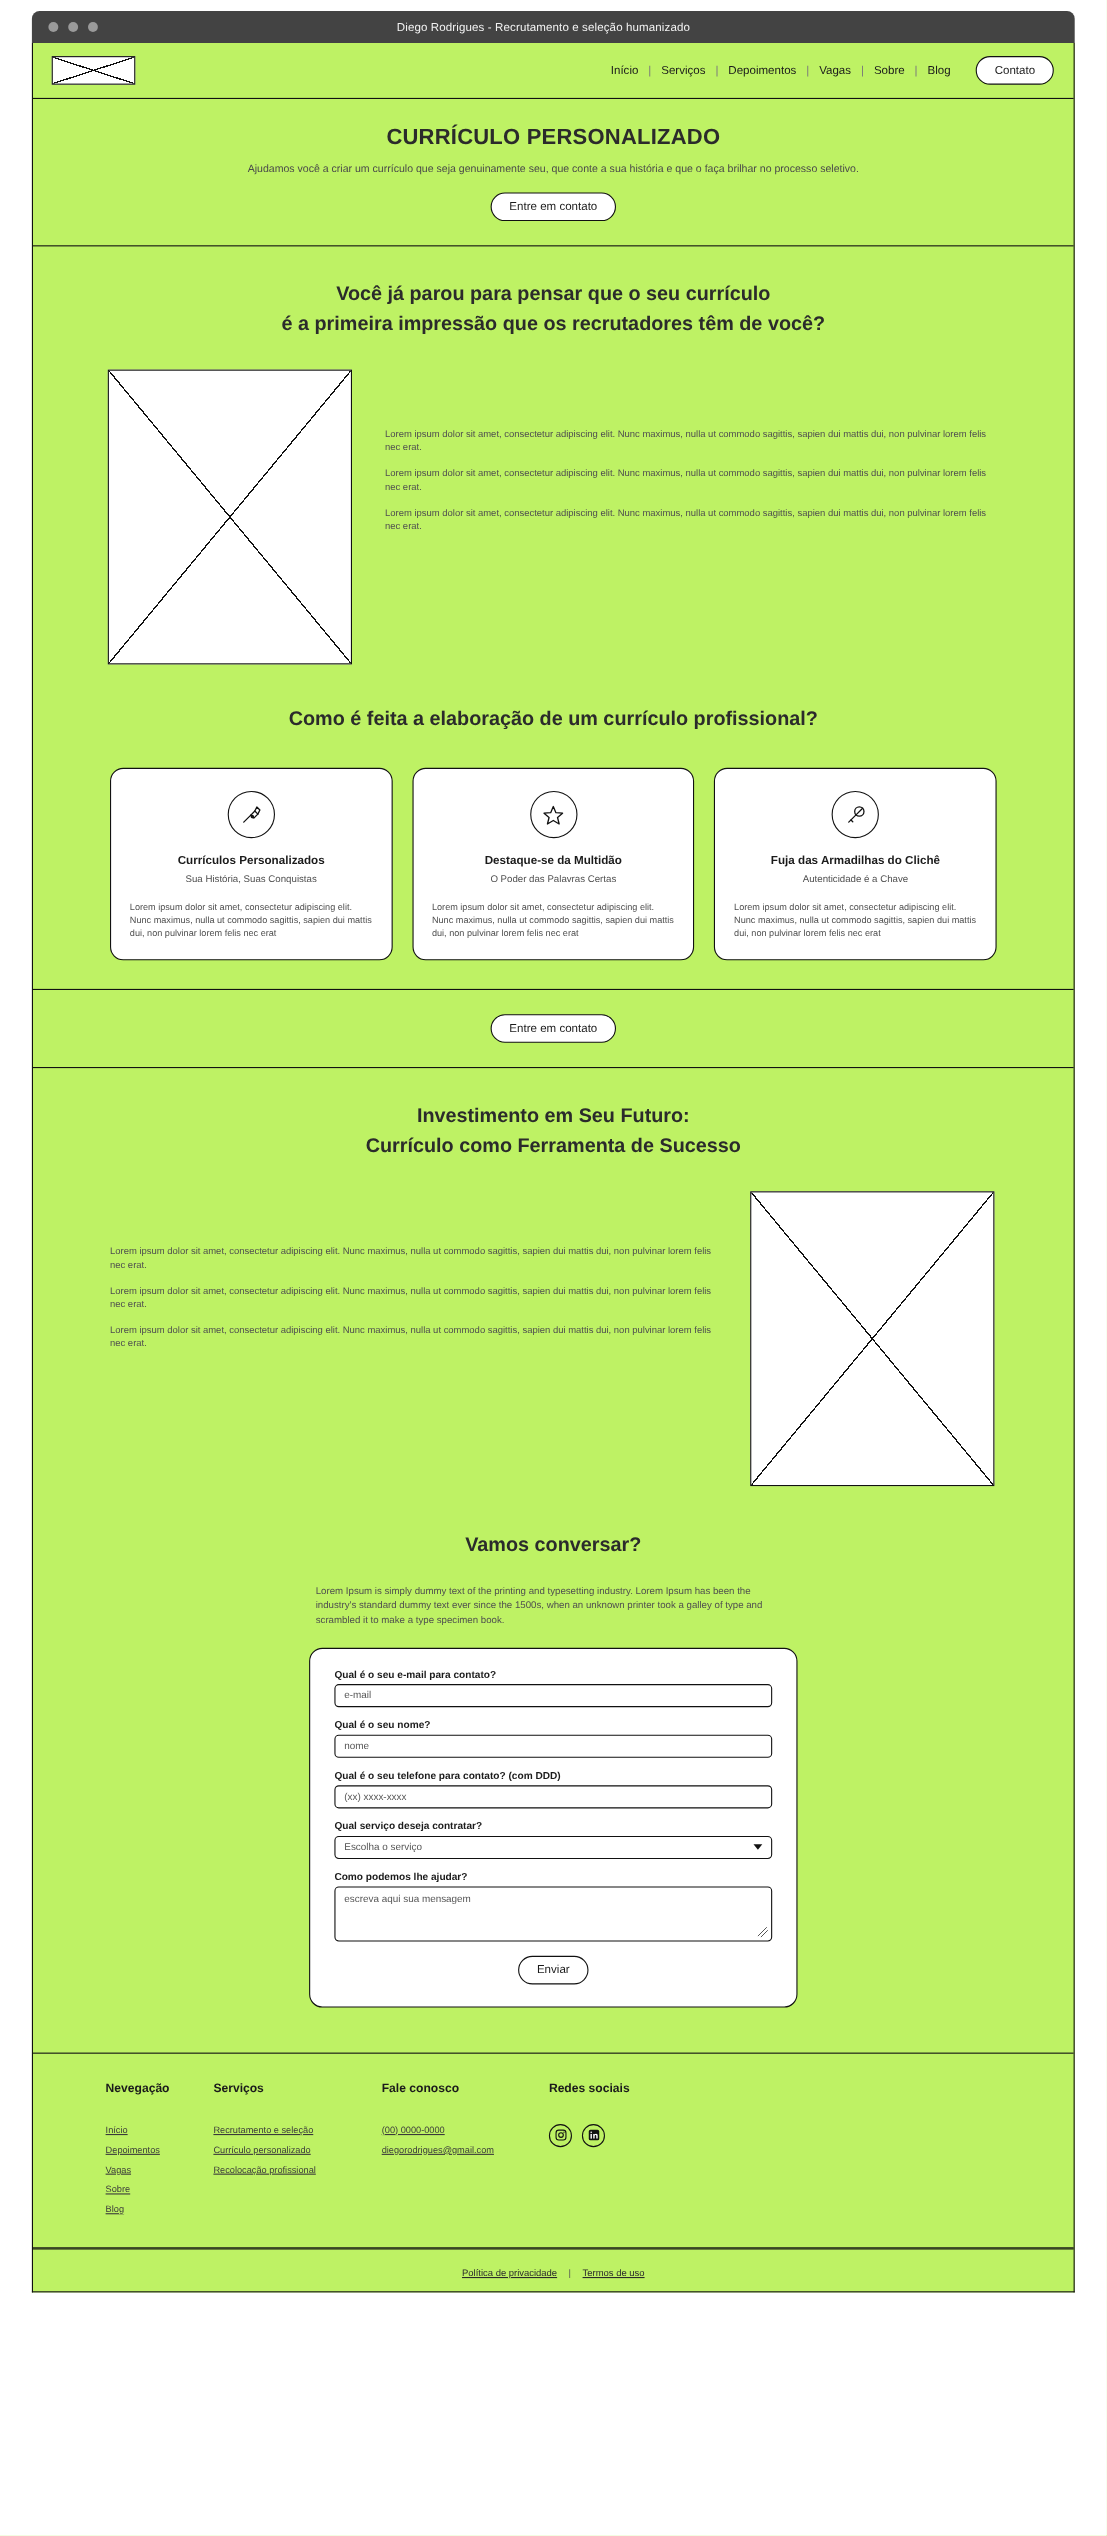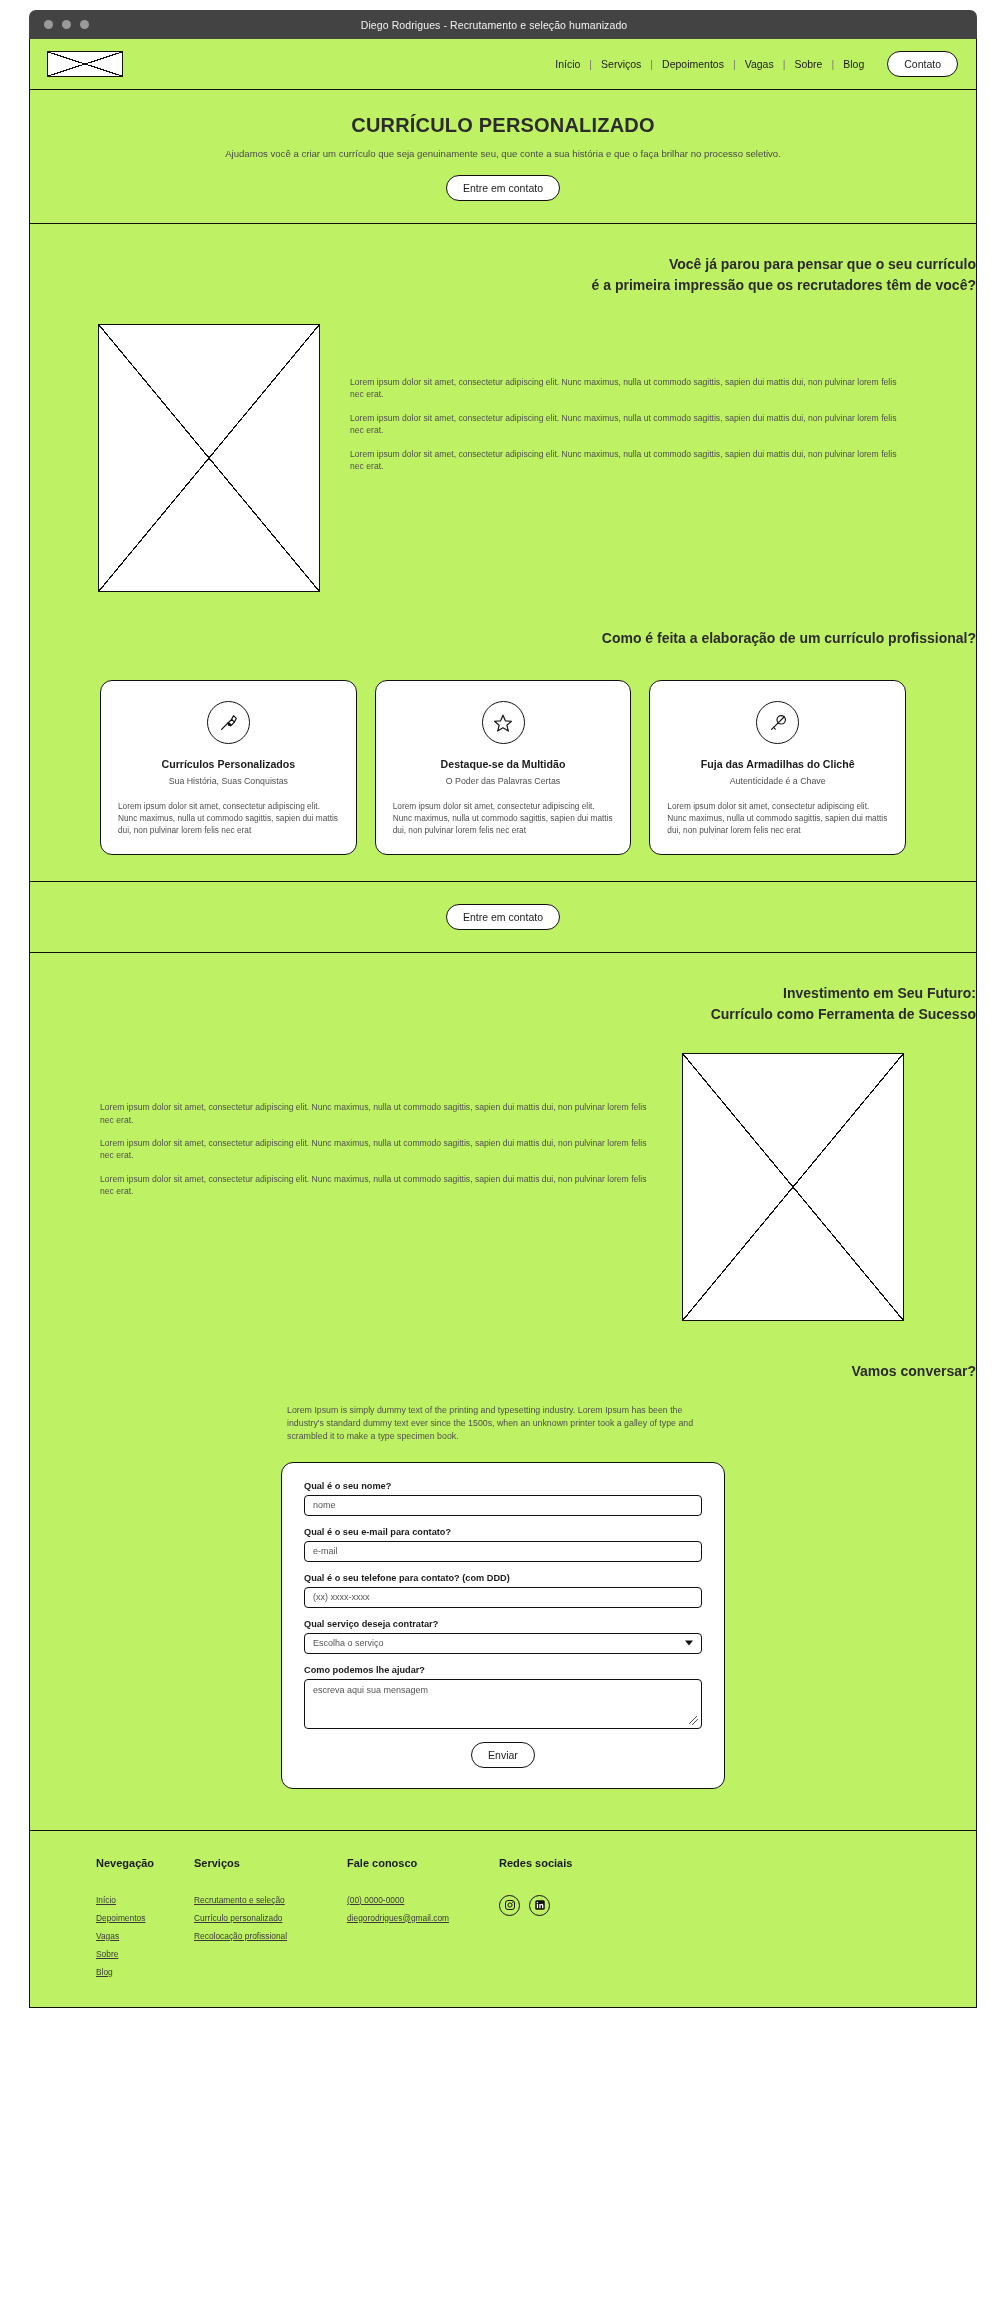--- a/index.html
+++ b/index.html
@@ -120,22 +120,22 @@
   }
   .hero p {
     font-size: 9.6px;
     color: #4a4a4a;
     margin-bottom: 16px;
   }
 
   
   .intro { padding: 30px 0 26px; }
   .h2 {
-    text-align: right;
-    font-size: 14px;
+    text-align: center;
+    font-size: 18px;
     font-weight: 700;
     color: #2b2b2b;
     line-height: 1.5;
   }
   .intro-body {
     display: flex;
     align-items: flex-start;
     margin-top: 28px;
     padding: 0 66px 0 68px;
     gap: 30px;
@@ -451,27 +451,27 @@
           </div>
           <div class="imgbox invest-img"></div>
         </div>
 
         <div class="h2 contact-title">Vamos conversar?</div>
         <p class="contact-lead">Lorem Ipsum is simply dummy text of the printing and typesetting industry. Lorem Ipsum has been the industry's standard dummy text ever since the 1500s, when an unknown printer took a galley of type and scrambled it to make a type specimen book.</p>
 
         <div class="form-card">
 
           <div class="field">
+            <label>Qual é o seu e-mail para contato?</label>
+            <div class="inp">e-mail</div>
+          </div>
+
+          <div class="field">
             <label>Qual é o seu nome?</label>
             <div class="inp">nome</div>
-          </div>
-
-          <div class="field">
-            <label>Qual é o seu e-mail para contato?</label>
-            <div class="inp">e-mail</div>
           </div>
 
           <div class="field">
             <label>Qual é o seu telefone para contato? (com DDD)</label>
             <div class="inp">(xx) xxxx-xxxx</div>
           </div>
 
           <div class="field">
             <label>Qual serviço deseja contratar?</label>
             <div class="sel">
@@ -537,16 +537,21 @@
                   <circle cx="6.9" cy="6.8" r="1.5" fill="#fff"></circle>
                   <path d="M10.6 18.4 V9.8 h2.5 v1.2 c.6-.9 1.6-1.4 2.7-1.4 2 0 2.9 1.3 2.9 3.5 v5.3 h-2.6 v-4.8 c0-1.2-.4-1.8-1.4-1.8-.9 0-1.5.6-1.5 1.8 v4.8 z" fill="#fff"></path>
                 </svg>
               </span>
             </div>
           </div>
 
         </div>
       </div>
 
+      <div class="footer-bottom">
+        <a href="#">Política de privacidade</a>
+        <span class="bar">|</span>
+        <a href="#">Termos de uso</a>
+      </div>
 
     </div>
   </div>
 </div>
 
 </body></html>

